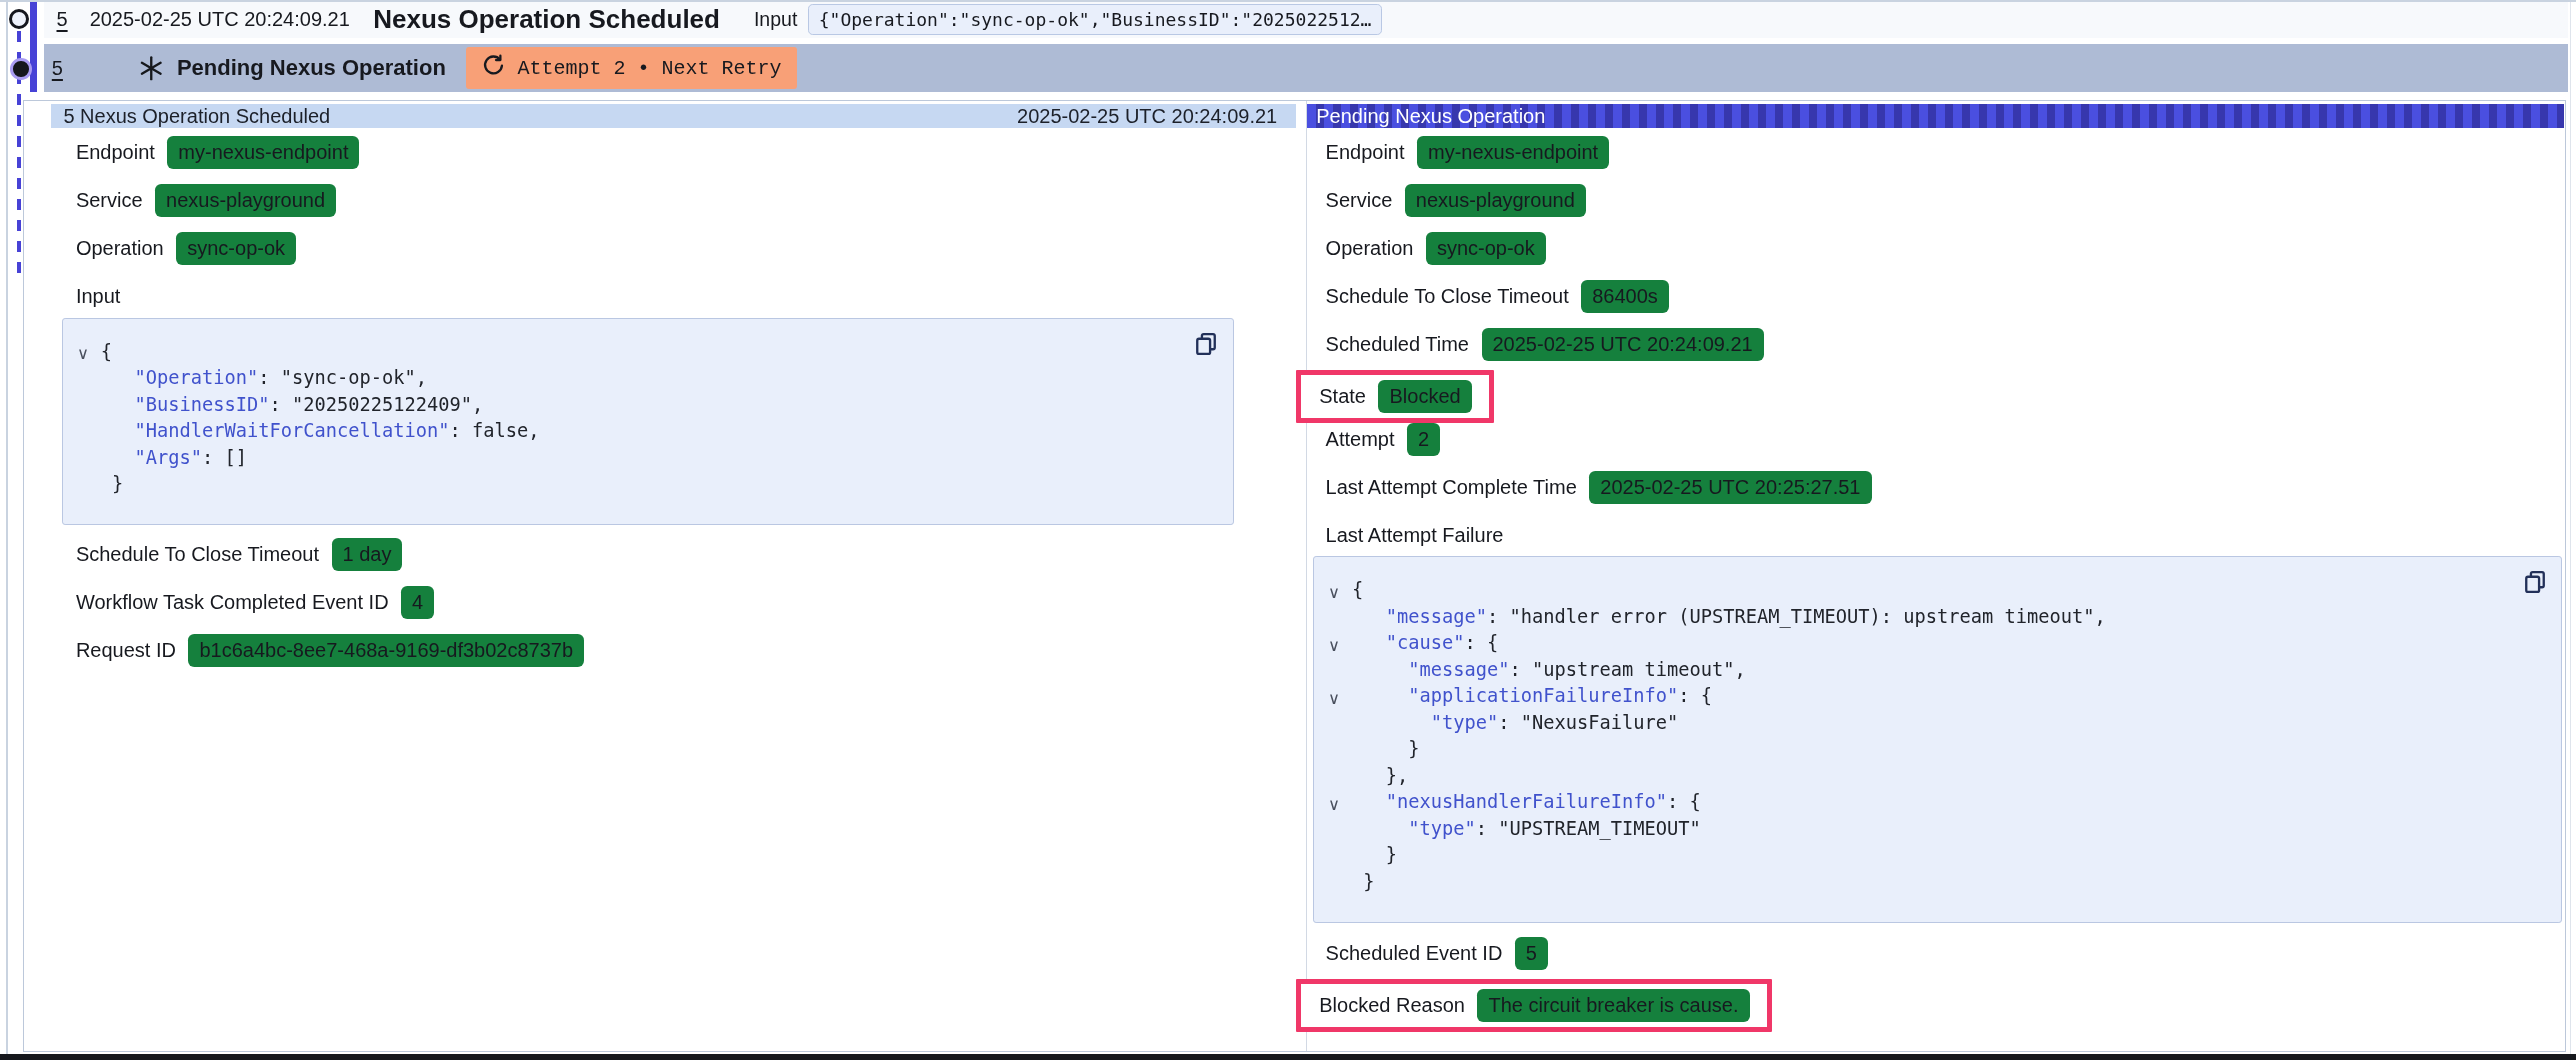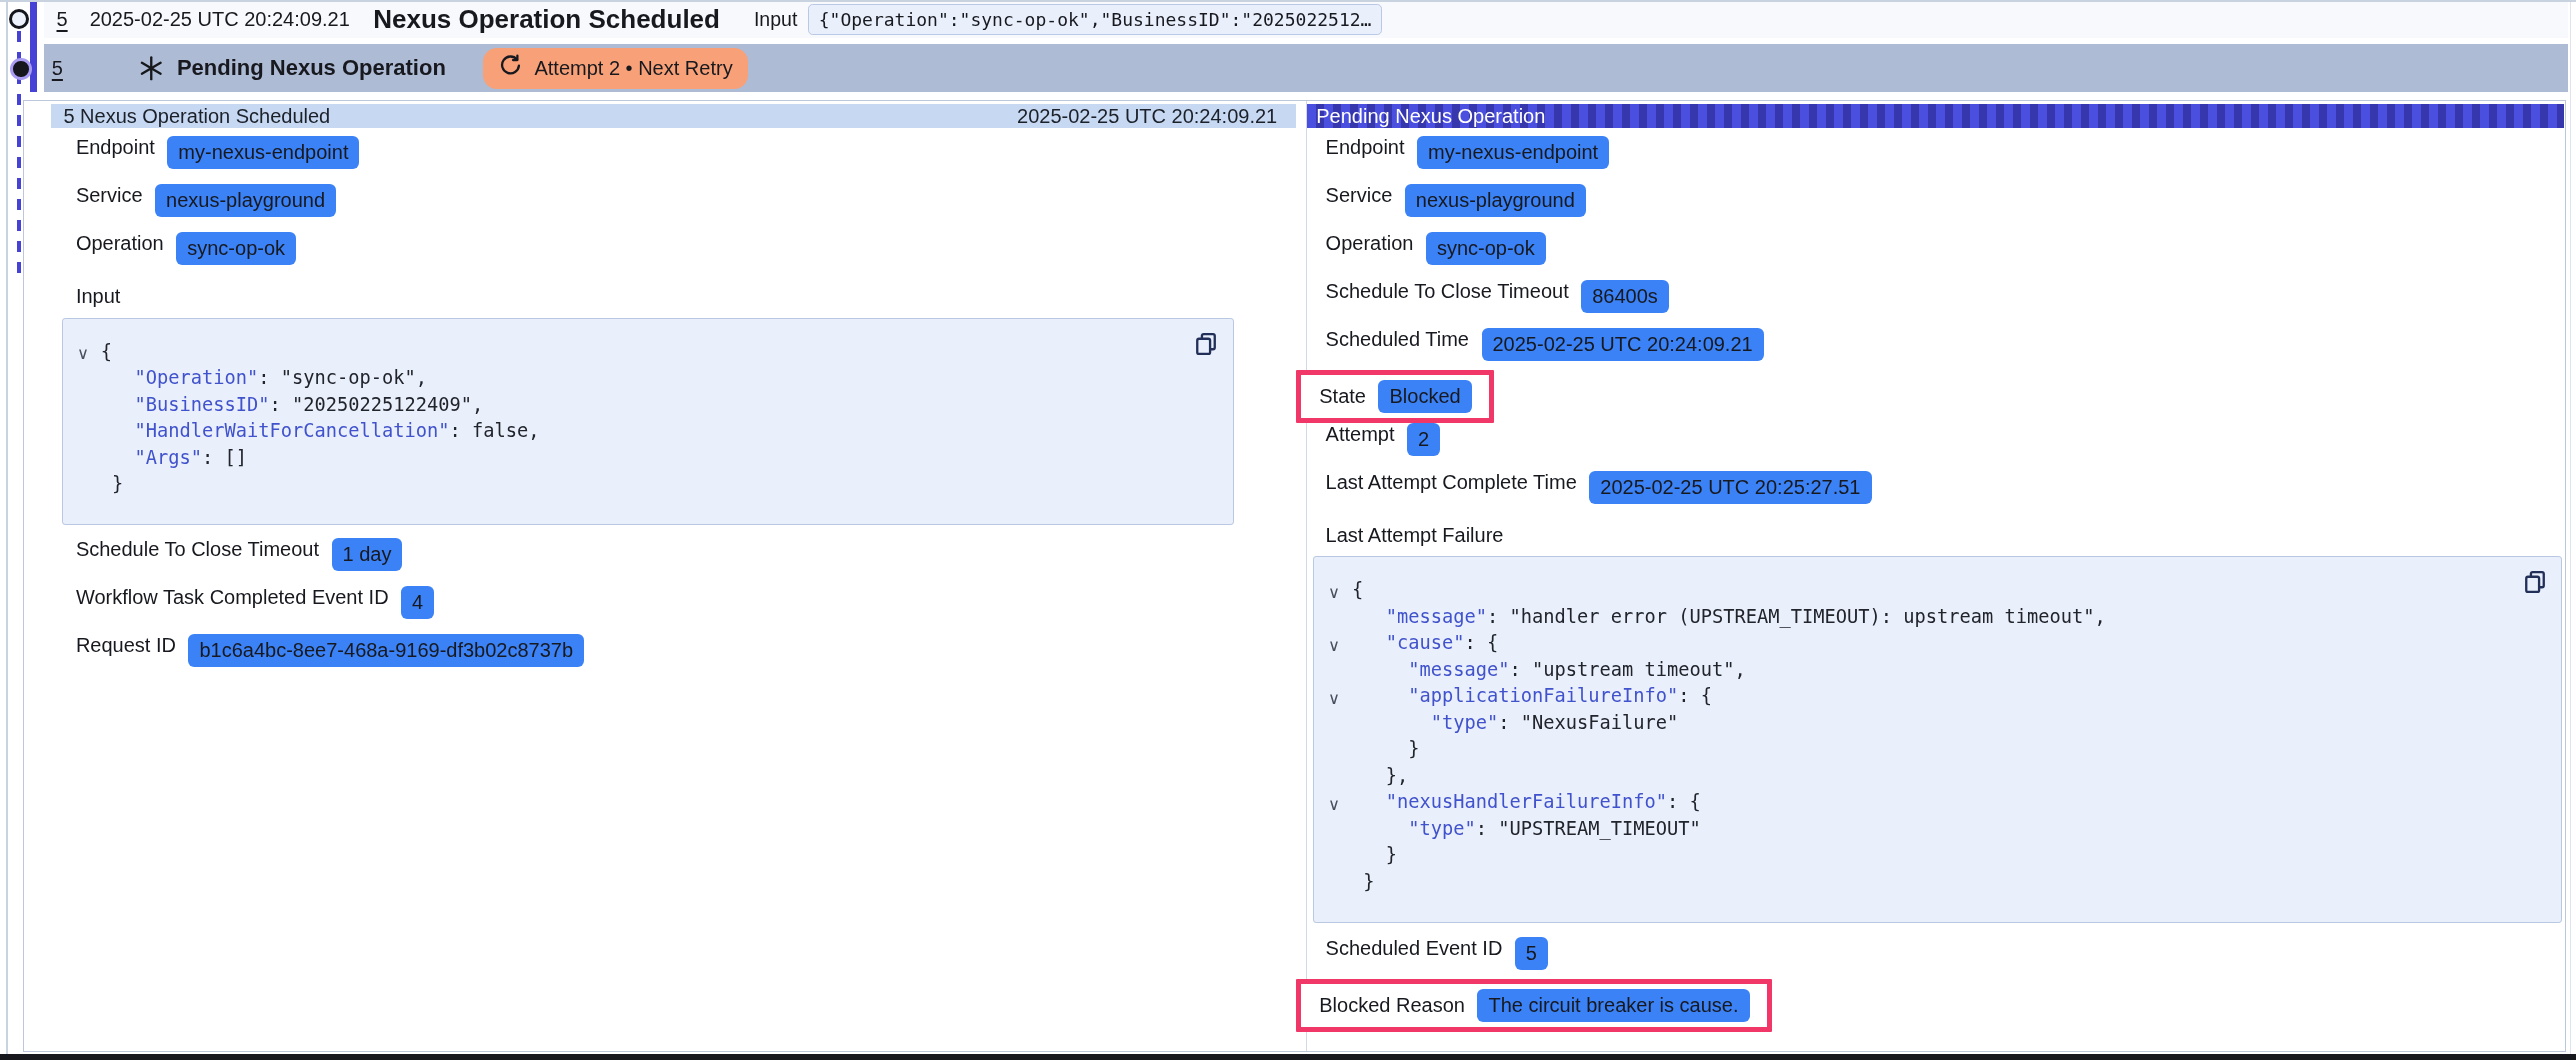--- a/index.html
+++ b/index.html
@@ -24,39 +24,39 @@
   .row2{top:44px;height:48px;background:#aebbd5;}
   .evt-id{font-size:20px;text-decoration:underline;text-underline-offset:3.9px;margin-left:12.5px;}
   .evt-time{font-size:20px;margin-left:22px;}
   .evt-title{font-size:26px;font-weight:700;margin-left:23.4px;}
   .evt-input-label{font-size:19.5px;margin-left:34px;}
   .evt-pill{margin-left:11px;font-family:"DejaVu Sans Mono",monospace;font-size:18px;
             background:#e9effb;border:1.6px solid #b9c8e4;border-radius:4.7px;padding:3.9px 9.4px;color:#17191f;}
   .row2 .evt-id{margin-left:7.8px;}
   .star-icon{margin-left:75px;display:flex;align-items:center;}
   .evt-title2{font-size:22px;font-weight:700;margin-left:12.5px;}
-  .retry-badge{margin-left:37px;display:flex;align-items:center;gap:11px;background:#f8a077;
-               border-radius:14px;padding:5.5px 15.6px;font-size:20px;color:#17191f;}
+  .retry-badge{margin-left:20px;display:flex;align-items:center;gap:11px;background:#f8a077;
+               border-radius:3px;padding:5.5px 15.6px;font-size:20px;color:#17191f;font-family:Liberation Mono, monospace;}
 
   
   .panel{position:absolute;left:23.4px;top:100px;width:2543px;height:952px;
          border:1.6px solid #bcc8da;background:#fff;display:flex;box-sizing:border-box;}
   .col{box-sizing:border-box;}
   .col-left{width:1245px;margin-left:26.5px;}
   .col-right{width:1258px;margin-left:10px;border-left:1.6px solid #d2d9e4;position:relative;}
   .col-header{height:24px;margin-top:3.1px;display:flex;align-items:center;font-size:20px;}
   .header-left{background:#c6d8f2;padding:0 18.7px 0 12.5px;justify-content:space-between;color:#1c2029;}
   .header-striped{background:repeating-linear-gradient(90deg,#4a4fe0 0 8.6px,#3737ad 8.6px 17px);
                   color:#ffffff;padding:0 9.4px;}
   .fields{margin-top:7.8px;}
   .col-left .fields{padding-left:25px;}
   .col-right .fields{padding-left:18.7px;}
-  .field-row{display:flex;height:33px;margin-bottom:15px;font-size:20px;}
+  .field-row{display:flex;align-items:center;height:33px;margin-bottom:15px;font-size:20px;}
   .flabel{margin-right:12.5px;white-space:pre;}
-  .badge{background:#3b82f6;border-radius:6.2px;padding:0 11px;height:33px;display:flex;
+  .badge{background:#15803d;border-radius:6.2px;padding:0 11px;height:33px;display:flex;
          align-items:center;white-space:pre;}
   .value-link{text-decoration:underline;text-underline-offset:4.7px;cursor:pointer;}
   .section-label{font-size:20px;height:33px;display:flex;align-items:center;margin-bottom:3.1px;}
 
   
   .hl-row{height:auto;margin-top:-5.5px;margin-bottom:0;}
   .hl{display:inline-flex;align-items:center;border:5.5px solid #f03768;border-radius:1px;
       padding:4.7px 17px 4.7px 18.7px;margin-left:-30px;background:#ffffff;position:relative;z-index:2;}
 
   

